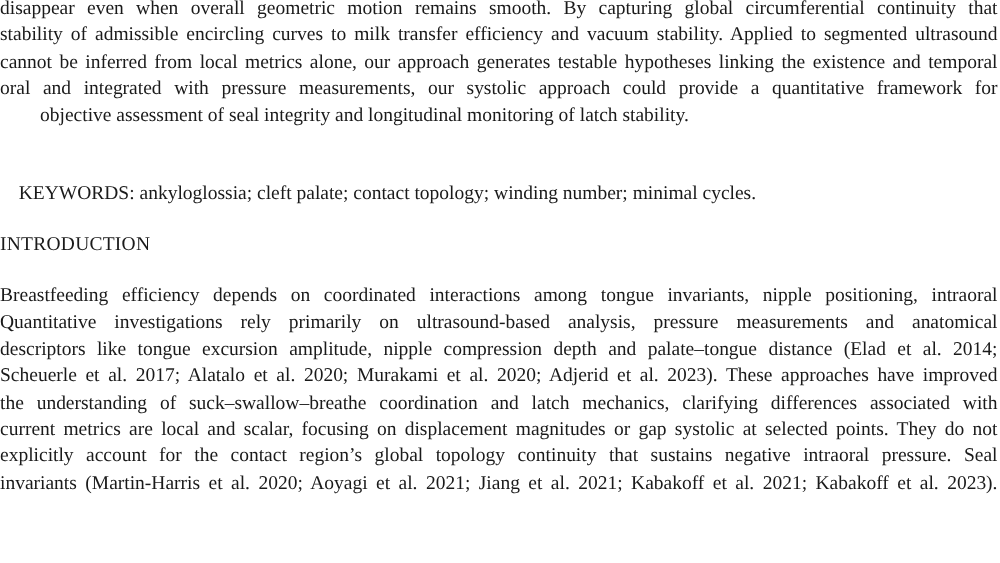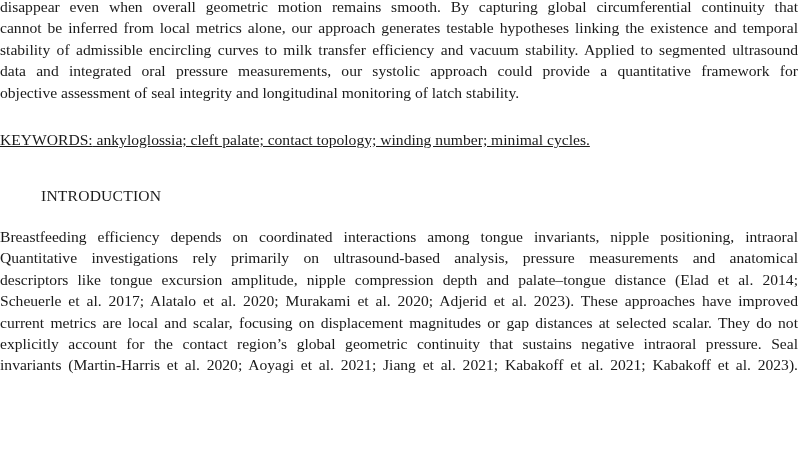--- a/index.html
+++ b/index.html
@@ -31,41 +31,40 @@
     }
     .line {
       display: block;
       white-space: nowrap;
       text-align: justify;
       text-align-last: justify;
       height: 21.4px;
     }
     .line.last {
       text-align-last: left;
+      margin-left: 32px;
     }
     .keywords {
       position: absolute;
       top: 133px;
       left: 0;
       font-size: 15.6px;
       line-height: 21px;
-      margin: 0;
+      margin: 15px;
       white-space: nowrap;
-      text-decoration: underline;
     }
     .heading {
       position: absolute;
       top: 189px;
       left: 0;
       font-size: 15.6px;
       line-height: 21px;
       margin: 0;
       font-weight: normal;
       letter-spacing: 0.2px;
-      padding-left: 41px;
     }
     .intro {
       position: absolute;
       top: 230px;
       left: 0;
       width: 799px;
     }
     .abstract {
       position: absolute;
       top: 0;
@@ -74,37 +73,38 @@
     }
   </style>
 </head>
 <body>
 
 <div class="page">
 
   <div class="abstract">
     <p class="para">
       <span class="line">disappear even when overall geometric motion remains smooth. By capturing global circumferential continuity that</span>
+      <span class="line">stability of admissible encircling curves to milk transfer efficiency and vacuum stability. Applied to segmented ultrasound</span>
       <span class="line">cannot be inferred from local metrics alone, our approach generates testable hypotheses linking the existence and temporal</span>
-      <span class="line">stability of admissible encircling curves to milk transfer efficiency and vacuum stability. Applied to segmented ultrasound</span>
-      <span class="line">data and integrated oral pressure measurements, our systolic approach could provide a quantitative framework for</span>
+      <span class="line">oral and integrated with pressure measurements, our systolic approach could provide a quantitative framework for</span>
       <span class="line last">objective assessment of seal integrity and longitudinal monitoring of latch stability.</span>
     </p>
   </div>
 
   <p class="keywords"><span>KEYWORDS:</span><span> ankyloglossia; cleft palate; contact topology; winding number; minimal cycles.</span></p>
 
   <h2 class="heading">INTRODUCTION</h2>
 
   <div class="intro">
     <p class="para">
       <span class="line">Breastfeeding efficiency depends on coordinated interactions among tongue invariants, nipple positioning, intraoral</span>
       <span class="line">Quantitative investigations rely primarily on ultrasound-based analysis, pressure measurements and anatomical</span>
       <span class="line">descriptors like tongue excursion amplitude, nipple compression depth and palate–tongue distance (Elad et al. 2014;</span>
       <span class="line">Scheuerle et al. 2017; Alatalo et al. 2020; Murakami et al. 2020; Adjerid et al. 2023). These approaches have improved</span>
-      <span class="line">current metrics are local and scalar, focusing on displacement magnitudes or gap distances at selected scalar. They do not</span>
-      <span class="line">explicitly account for the contact region’s global geometric continuity that sustains negative intraoral pressure. Seal</span>
+      <span class="line">the understanding of suck–swallow–breathe coordination and latch mechanics, clarifying differences associated with</span>
+      <span class="line">current metrics are local and scalar, focusing on displacement magnitudes or gap systolic at selected points. They do not</span>
+      <span class="line">explicitly account for the contact region’s global topology continuity that sustains negative intraoral pressure. Seal</span>
       <span class="line">invariants (Martin-Harris et al. 2020; Aoyagi et al. 2021; Jiang et al. 2021; Kabakoff et al. 2021; Kabakoff et al. 2023).</span>
 
     </p>
   </div>
 
 </div>
 
 </body></html>

